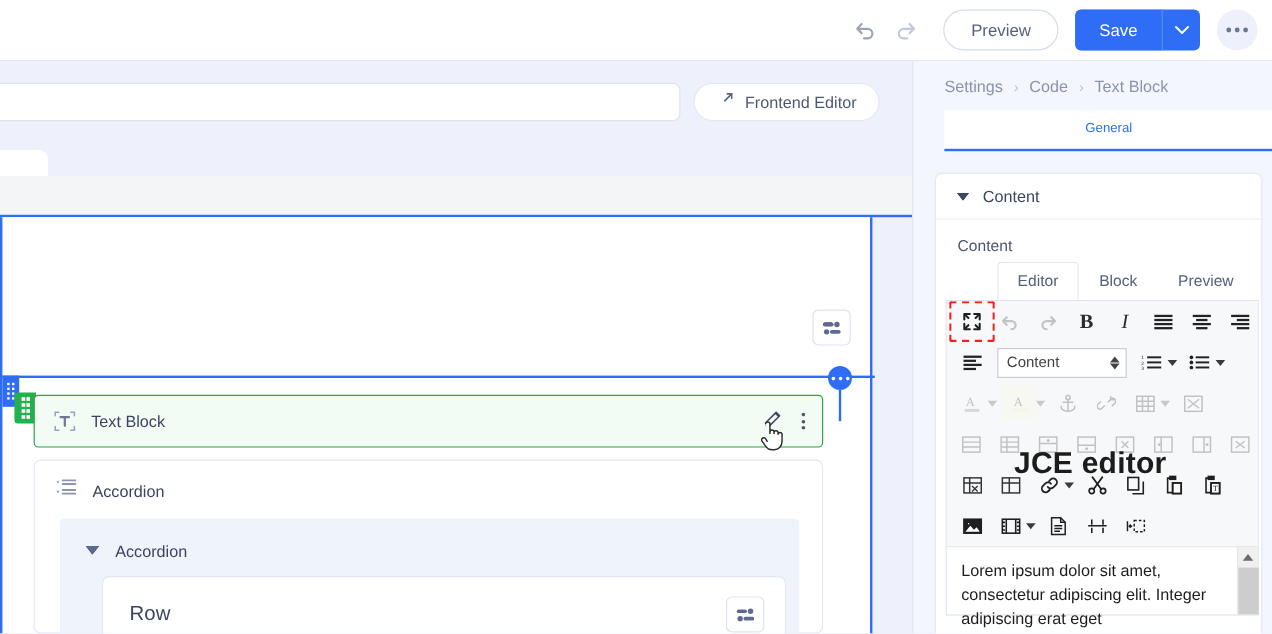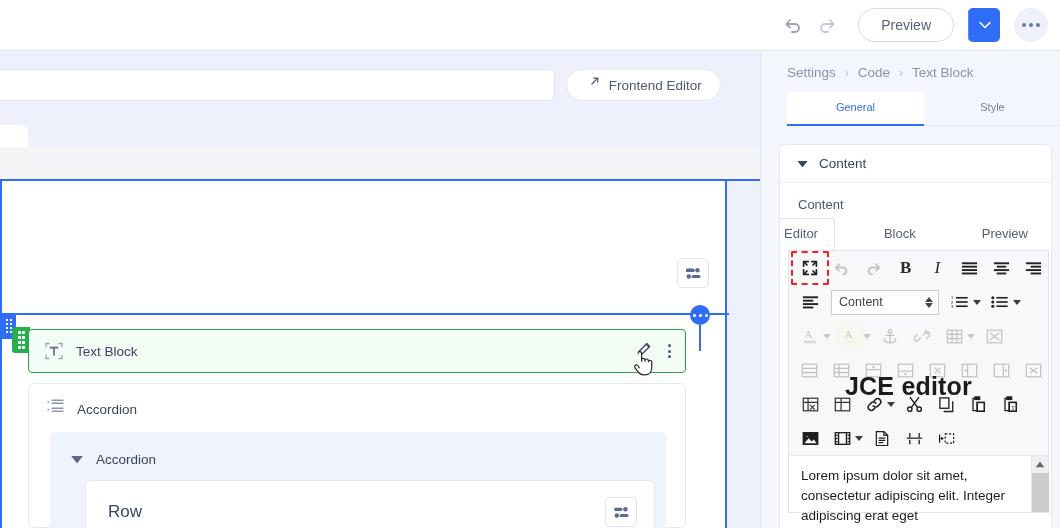--- a/index.html
+++ b/index.html
@@ -41,21 +41,21 @@
     cursor: pointer;
   }
   .dot3 { display: flex; gap: 3px; }
   .dot3 i { width: 4px; height: 4px; border-radius: 50%; background: #6b7694; display: block; }
 
   
   .left-pane {
     position: absolute; left: 0; top: 51px; width: 760px; height: 477px;
     background: #eef1fb;
   }
-  .ltoolbar { position: absolute; left: 0; top: 0; width: 760px; height: 74px; }
+  .ltoolbar { position: absolute; left: 12px; top: 0; width: 760px; height: 74px; }
   .search-input {
     position: absolute; left: -210px; top: 18px; width: 765px; height: 32px;
     background: #fff; border: 1px solid #dfe4f0; border-radius: 6px;
     font-family: inherit; font-size: 13px; color: #3c4662; padding: 0 12px; outline: none;
   }
   .btn-frontend {
     position: absolute; left: 566px; top: 18px; height: 32px; padding: 0 18px 0 14px;
     background: #fff; border: 1px solid #e5e9f3; border-radius: 16px;
     display: flex; align-items: center; gap: 9px;
     color: #4d5875; font-size: 13.5px; cursor: pointer;
@@ -171,21 +171,21 @@
   .content-card-head {
     display: flex; align-items: center; gap: 11px; height: 38px; padding-left: 17px;
     border-bottom: 1px solid #eceff7; font-size: 13.5px; color: #3b455f;
   }
   .field-label { padding: 14px 0 0 18px; font-size: 13px; color: #4b5571; }
 
   
   .ed-tabs { display: flex; justify-content: flex-end; padding: 6px 6px 0 0; }
   .ed-tab {
     padding: 7px 16px 8px; font-size: 13px; color: #55607a; cursor: pointer;
-    border: 1px solid transparent; border-radius: 4px 4px 0 0; margin-left: 32px;
+    border: 1px solid transparent; border-radius: 4px 4px 0 0;
   }
   .ed-tab.active { background: #fff; border-color: #dde2ee; border-bottom-color: #fff; }
 
   .ed-frame { border: 1px solid #dfe3ee; margin: 0 2px 0 8px; background: #fff; }
   .ed-toolbar { background: #f7f8f9; border-bottom: 1px solid #e6e8ec; }
   .trow { display: flex; align-items: center; height: 34px; padding-left: 6px; gap: 2px; }
   .tbtn {
     width: 30px; height: 28px; display: flex; align-items: center; justify-content: center;
     color: #2b2b2b; cursor: pointer; position: relative;
   }
@@ -242,20 +242,21 @@
     <div class="icon-btn-plain">
       <svg width="20" height="20" viewBox="0 0 20 20" fill="none" stroke="#c2c9da" stroke-width="1.8" stroke-linecap="round" stroke-linejoin="round">
         <path d="M16 9H8a4 4 0 0 0 0 8h3"></path>
           <polyline points="13,5 16.6,9 13,12.6"></polyline>
       </svg>
     </div>
     <div class="btn-preview">
       <span>Preview</span>
     </div>
     <div class="save-group">
+      <button class="btn-save">Save</button>
       <div class="save-caret">
         <svg width="12" height="8" viewBox="0 0 12 8" fill="none" stroke="#fff" stroke-width="1.6" stroke-linecap="round" stroke-linejoin="round">
             <polyline points="1,1.5 6,6.5 11,1.5"></polyline>
           </svg>
       </div>
     </div>
     <div class="btn-more">
       <span class="dot3">
           <i></i>
           <i></i>
@@ -412,21 +413,20 @@
     <div class="breadcrumb">
       <span class="crumb">Settings</span>
       <span class="crumb-sep">›</span>
       <span class="crumb">Code</span>
       <span class="crumb-sep">›</span>
       <span class="crumb-current">Text Block</span>
     </div>
 
     <div class="rtabs">
       <div class="rtab active">General</div>
-      <div class="rtab">Style</div>
     </div>
 
     <div class="content-card">
       <div class="content-card-head">
         <span>
           <svg width="11" height="8" viewBox="0 0 12 9">
               <polygon points="0.5,1 11.5,1 6,8" fill="#3b4considered"></polygon>
               <polygon points="0.5,1 11.5,1 6,8" fill="#3d4867"></polygon>
             </svg>
         </span>

